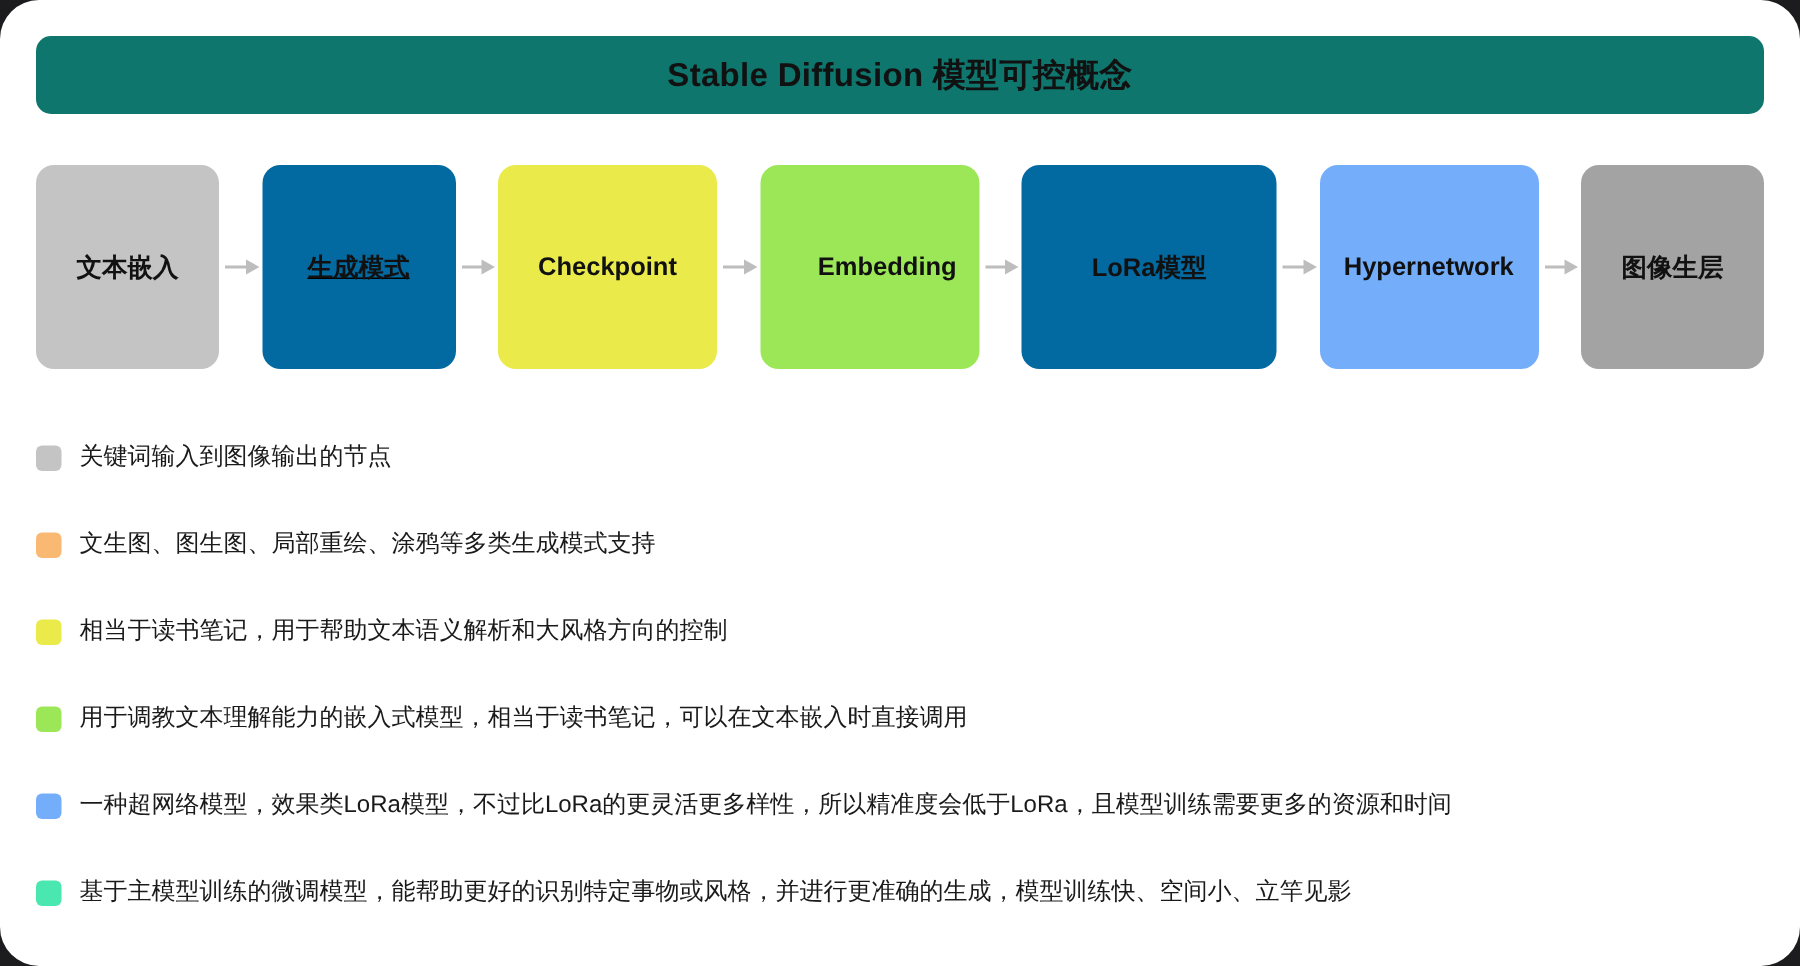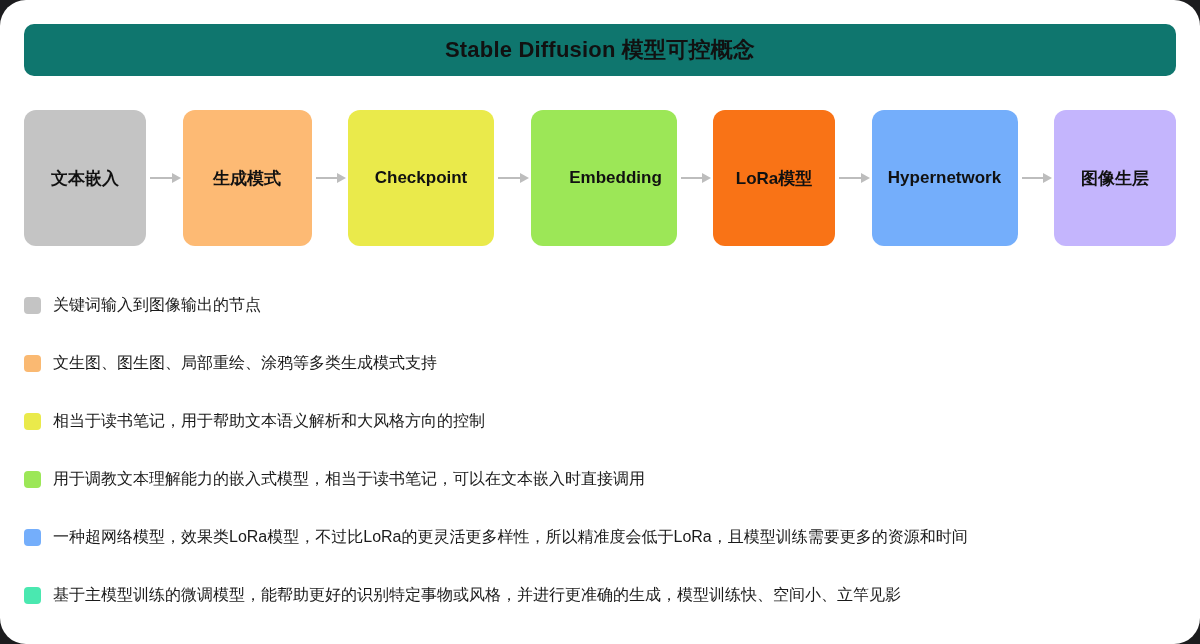--- a/index.html
+++ b/index.html
@@ -137,56 +137,56 @@
   </div>
 
   <div id="flow-row">
       <div class="flow-node" style="background: rgb(196, 196, 196); width: 122px;">
         <div class="flow-node-label">文本嵌入</div>
       </div>
       <div class="flow-arrow">
         <div class="shaft" style="background: rgb(189, 189, 189);"></div>
         <div class="head" style="border-left-color: rgb(189, 189, 189);"></div>
       </div>
-      <div class="flow-node" style="background: #fdba74; width: 129px;">
+      <div class="flow-node" style="background: #0369a1; width: 129px; text-decoration: underline;">
         <div class="flow-node-label">生成模式</div>
       </div>
       <div class="flow-arrow">
         <div class="shaft" style="background: rgb(189, 189, 189);"></div>
         <div class="head" style="border-left-color: rgb(189, 189, 189);"></div>
       </div>
       <div class="flow-node" style="background: rgb(234, 234, 75); width: 146px;">
         <div class="flow-node-label">Checkpoint</div>
       </div>
       <div class="flow-arrow">
         <div class="shaft" style="background: rgb(189, 189, 189);"></div>
         <div class="head" style="border-left-color: rgb(189, 189, 189);"></div>
       </div>
       <div class="flow-node" style="background: rgb(156, 231, 87); width: 146px; padding-left: 24px;">
         <div class="flow-node-label">Embedding</div>
       </div>
       <div class="flow-arrow">
         <div class="shaft" style="background: rgb(189, 189, 189);"></div>
         <div class="head" style="border-left-color: rgb(189, 189, 189);"></div>
       </div>
-      <div class="flow-node" style="background: #f97316; width: 122px;">
+      <div class="flow-node" style="background: #0369a1; width: 170px;">
         <div class="flow-node-label">LoRa模型</div>
       </div>
       <div class="flow-arrow">
         <div class="shaft" style="background: rgb(189, 189, 189);"></div>
         <div class="head" style="border-left-color: rgb(189, 189, 189);"></div>
       </div>
       <div class="flow-node" style="background: rgb(116, 174, 251); width: 146px;">
         <div class="flow-node-label">Hypernetwork</div>
       </div>
       <div class="flow-arrow">
         <div class="shaft" style="background: rgb(189, 189, 189);"></div>
         <div class="head" style="border-left-color: rgb(189, 189, 189);"></div>
       </div>
-      <div class="flow-node" style="background: #c4b5fd; width: 122px;">
+      <div class="flow-node" style="background: #a3a3a3; width: 122px;">
         <div class="flow-node-label">图像生层</div>
       </div>
     </div>
 
   <div id="legend">
       <div class="legend-item">
         <span class="legend-swatch" style="background: rgb(196, 196, 196);"></span>
         <span class="legend-text">关键词输入到图像输出的节点</span>
       </div>
       <div class="legend-item">

